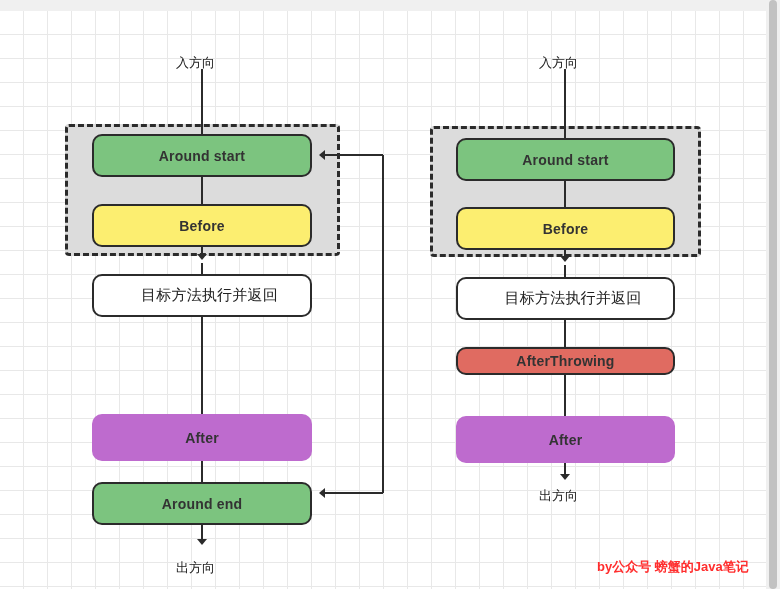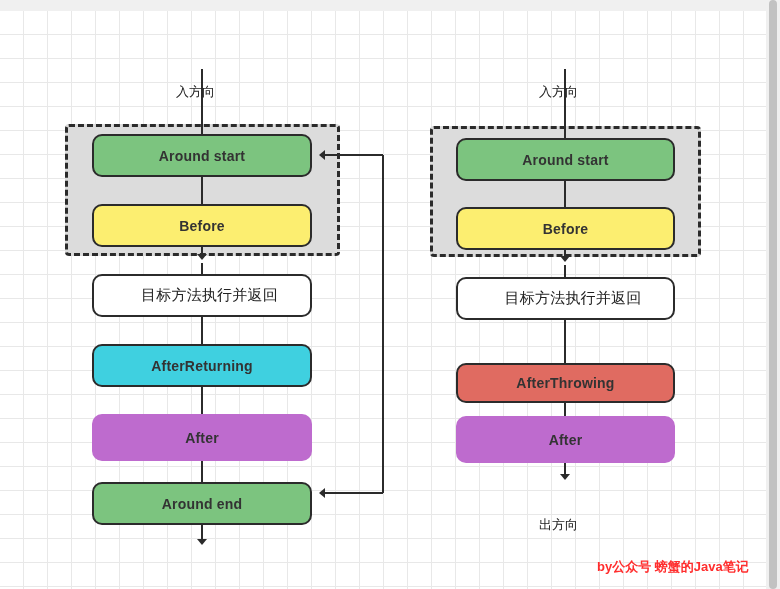--- a/index.html
+++ b/index.html
@@ -80,21 +80,20 @@
     border-radius: 4px;
     z-index: 1;
   }
 
   .axis-label {
     position: absolute;
     font-size: 13px;
     color: #222222;
     white-space: nowrap;
     z-index: 4;
-    margin-top: 29px;
   }
 
   svg.edges {
     position: absolute;
     left: 0; top: 0;
     width: 766px; height: 578px;
     overflow: visible;
     z-index: 2;
     pointer-events: none;
   }
@@ -145,39 +144,38 @@
     <div class="axis-label" style="left:176px; top:43px;">入方向</div>
 
     <div class="group-box" style="left:65px; top:113px; width:275px; height:132px;"></div>
 
     <div class="node bordered" style="left:92px; top:123px; width:220px; height:43px; background:#7cc47f;">Around start</div>
 
     <div class="node bordered" style="left:92px; top:193px; width:220px; height:43px; background:#fcee70;">Before</div>
 
     <div class="node bordered cjk" style="left:92px; top:263px; width:220px; height:43px; background:#ffffff;">目标方法执行并返回</div>
 
-    <div class="node bordered" style="left:92px; top:333px; width:220px; height:43px; background:#3fd0e0;">AfterReturning</div>
 
     <div class="node plain" style="left:92px; top:403px; width:220px; height:47px; background:#be6bce;">After</div>
 
     <div class="node bordered" style="left:92px; top:471px; width:220px; height:43px; background:#7cc47f;">Around end</div>
 
     <div class="axis-label" style="left:176px; top:548px;">出方向</div>
 
     <div class="axis-label" style="left:539px; top:43px;">入方向</div>
 
     <div class="group-box" style="left:430px; top:115px; width:271px; height:131px;"></div>
 
     <div class="node bordered" style="left:456px; top:127px; width:219px; height:43px; background:#7cc47f;">Around start</div>
 
     <div class="node bordered" style="left:456px; top:196px; width:219px; height:43px; background:#fcee70;">Before</div>
 
     <div class="node bordered cjk" style="left:456px; top:266px; width:219px; height:43px; background:#ffffff;">目标方法执行并返回</div>
 
-    <div class="node bordered" style="left:456px; top:352px; width:219px; height:40px; background:#e06b61;">AfterThrowing</div>
+    <div class="node bordered" style="left:456px; top:336px; width:219px; height:28px; background:#e06b61;">AfterThrowing</div>
 
     <div class="node plain" style="left:456px; top:405px; width:219px; height:47px; background:#be6bce;">After</div>
 
     <div class="axis-label" style="left:539px; top:476px;">出方向</div>
 
     <div class="watermark" style="left:597px; top:547px;">by公众号 螃蟹的Java笔记</div>
 
   </div>
 
   <div id="scrollbar-track">

